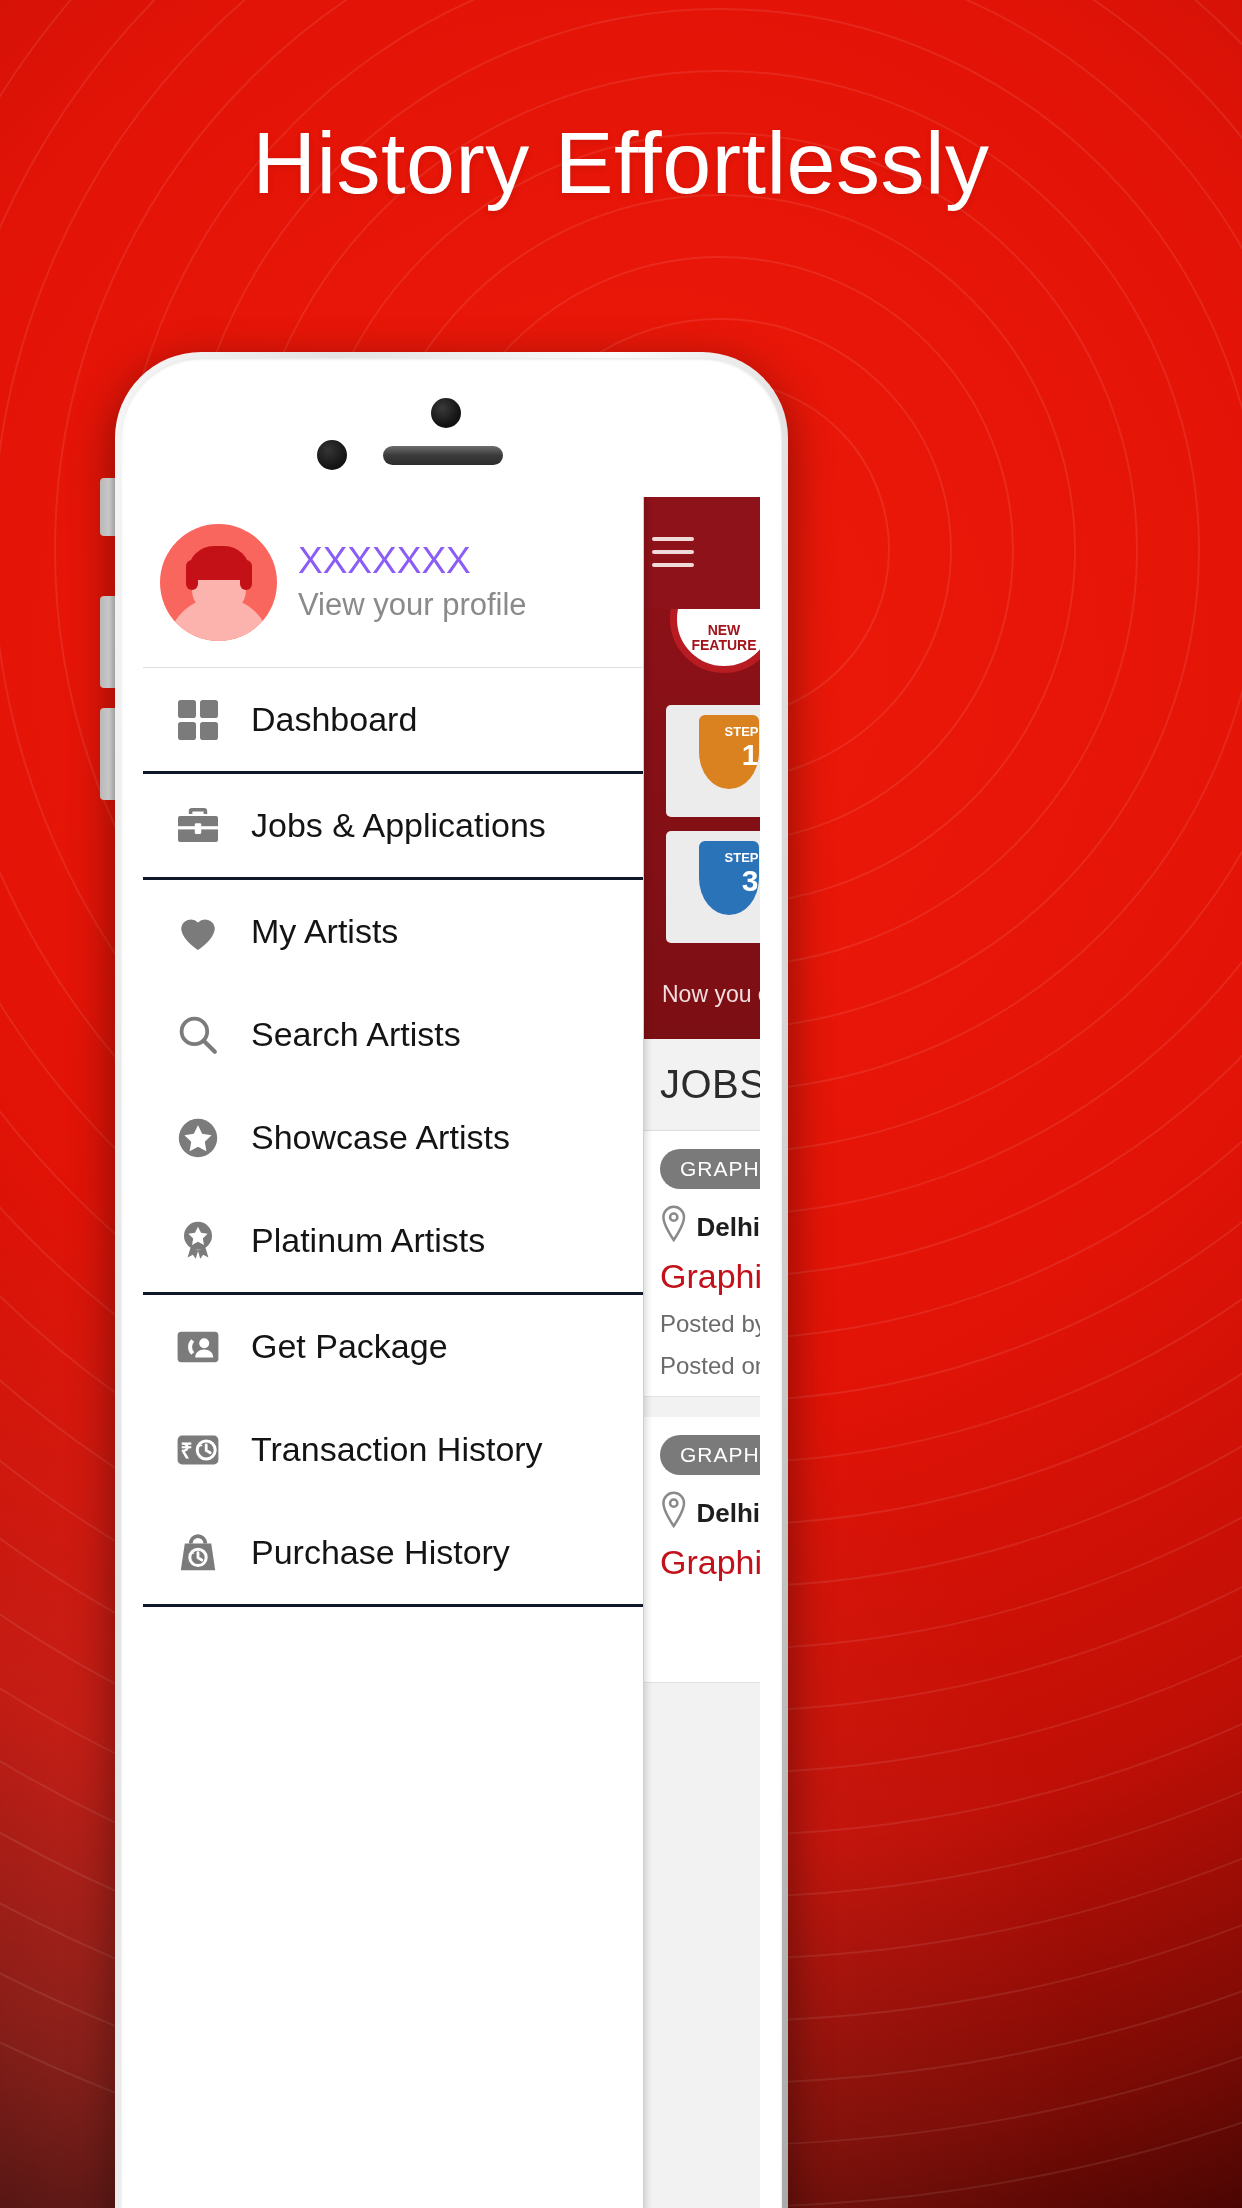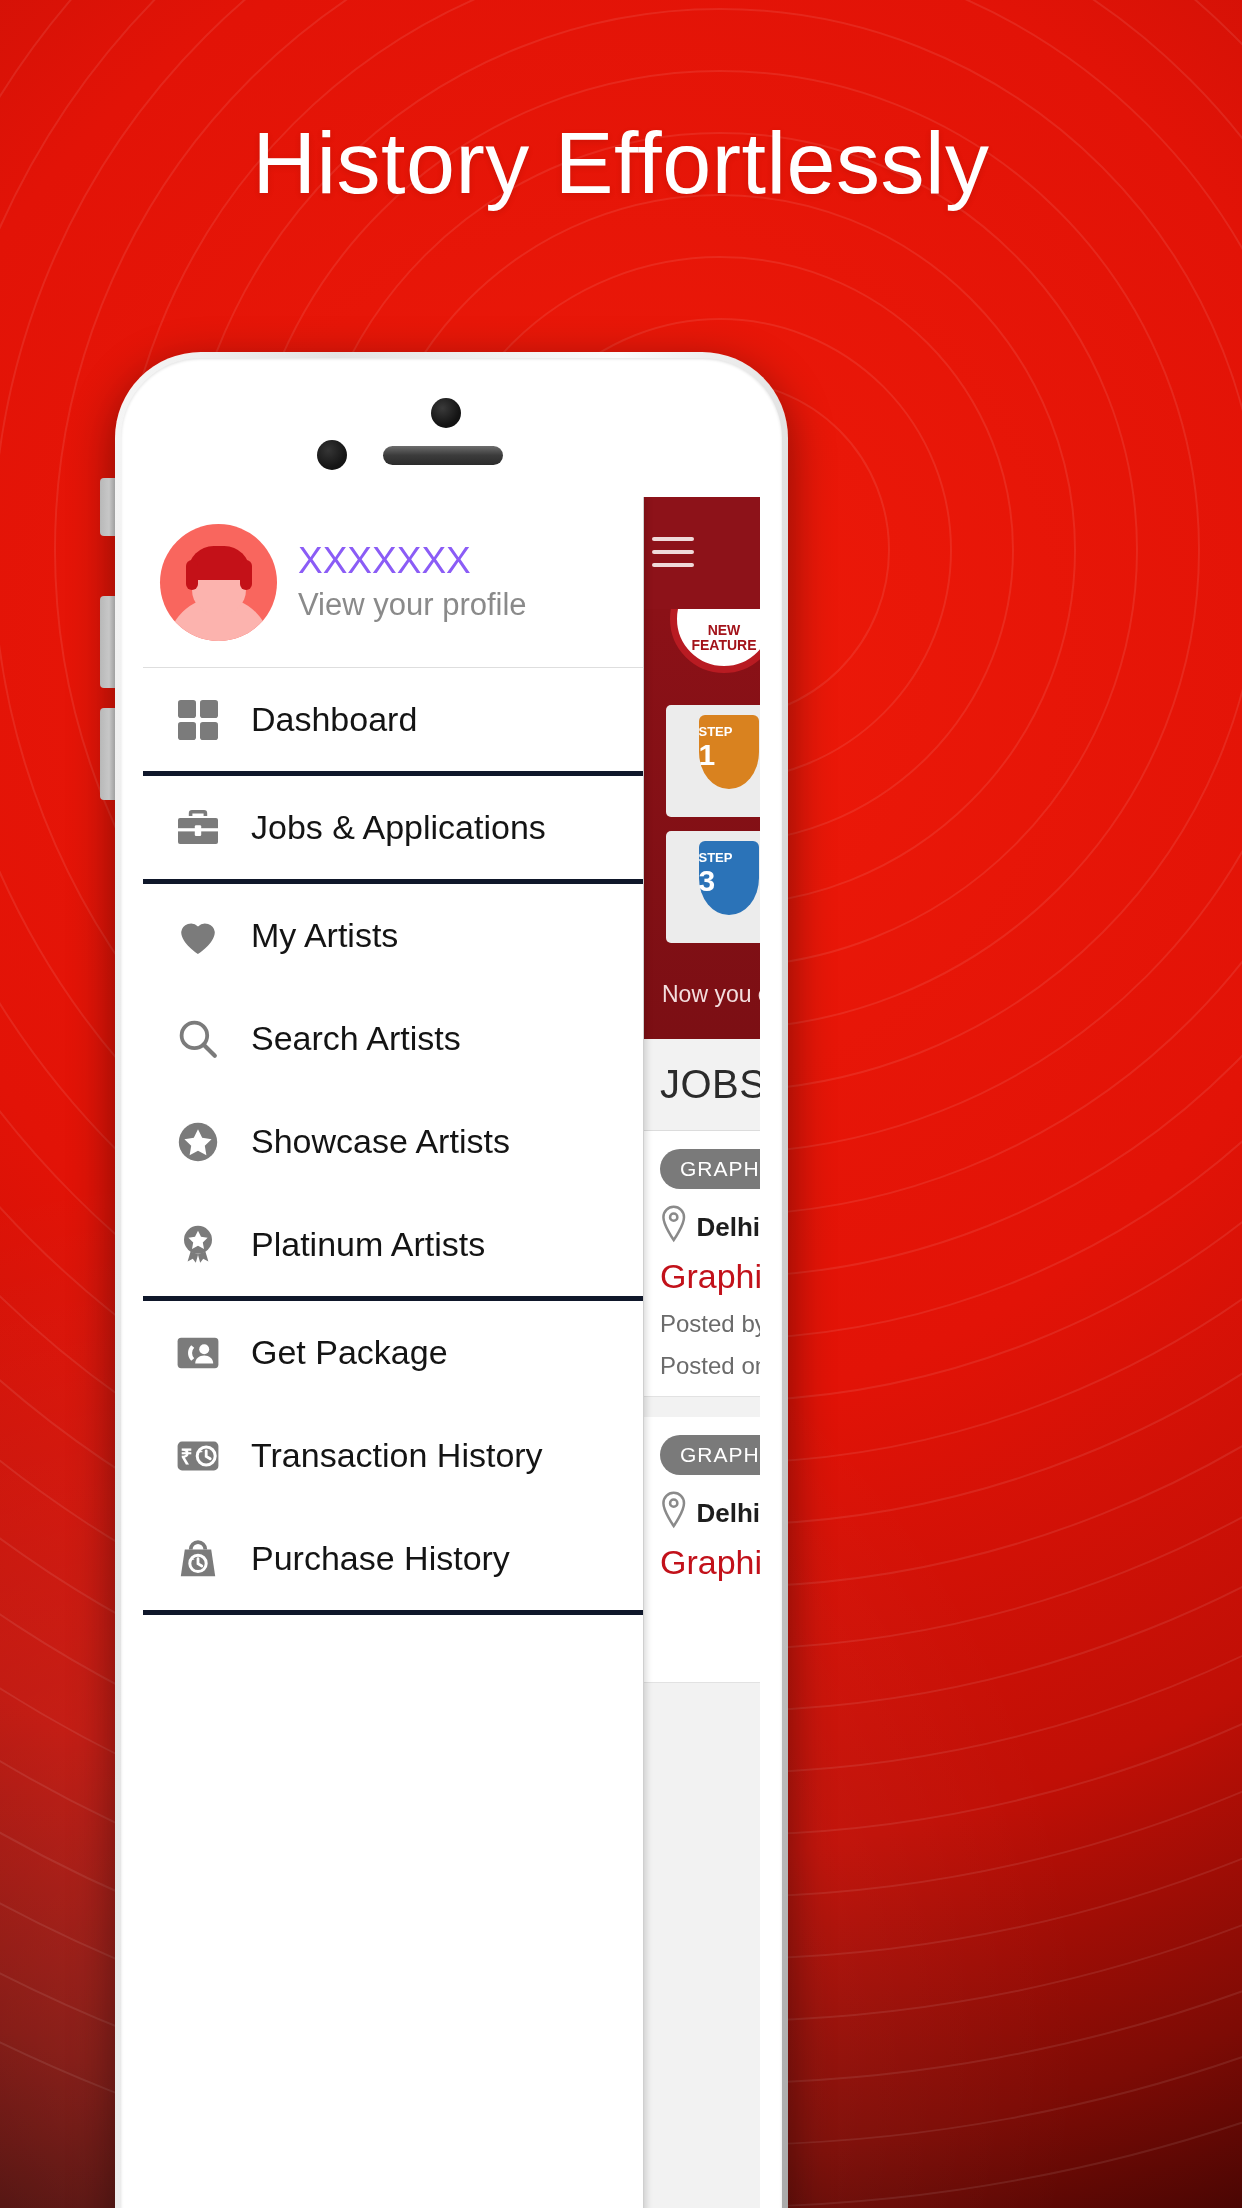--- a/index.html
+++ b/index.html
@@ -90,21 +90,21 @@
     display:flex; flex-direction:column; align-items:center; justify-content:flex-end;
     padding-bottom:13px; text-align:center;
   }
   .stepcard {
     position:absolute; width:125px; height:112px; background:#ececec;
     border-radius:5px; overflow:hidden;
   }
   .stepbadge {
     position:absolute; left:50%; transform:translateX(-50%); top:10px;
     width:60px; height:74px; border-radius:6px 6px 50% 50%;
-    color:#fff; font-size:13px; font-weight:bold; text-align:left;
+    color:#fff; font-size:13px; font-weight:bold; text-align:right;
     padding-top:9px; line-height:15px;
   }
   .stepbadge b { display:block; font-size:30px; line-height:32px; }
   .promotext {
     position:absolute; left:18px; top:372px; color:#f3dede;
     font-size:23px; white-space:nowrap;
   }
 
   #jobs-head {
     position:absolute; left:501px; top:542px; right:0; height:92px;
@@ -150,21 +150,21 @@
   #av-hair:before { content:""; position:absolute; left:-2px; top:14px; width:12px; height:30px;
              border-radius:6px; background:#c41118; }
   #av-body { position:absolute; left:50%; transform:translateX(-50%); bottom:-14px;
              width:104px; height:58px; border-radius:52px 52px 0 0; background:#fcb3ae; }
   #av-neck { position:absolute; left:50%; transform:translateX(-50%); top:76px;
              width:32px; height:28px; background:#fcb3ae; }
   #prof-txt { margin-left:21px; }
   #prof-name { font-size:37px; color:#8b5cf6; letter-spacing:0px; line-height:44px; }
   #prof-sub  { font-size:31px; color:#8a8a8a; line-height:40px; margin-top:2px; }
 
-  .menu-group { border-bottom:5px solid #0f172a; }
+  .menu-group { border-bottom:3px solid #0f172a; }
   .menu-item {
     height:103px; display:flex; align-items:center; padding-left:31px;
   }
   .mi-icon { width:48px; height:48px; flex:none; color:#7b7b7b;
              display:flex; align-items:center; justify-content:center; }
   .mi-icon svg { width:48px; height:48px; fill:#7b7b7b; }
   .mi-label { margin-left:29px; font-size:34px; color:#141414; white-space:nowrap; }
 </style>
 </head>
 <body>

